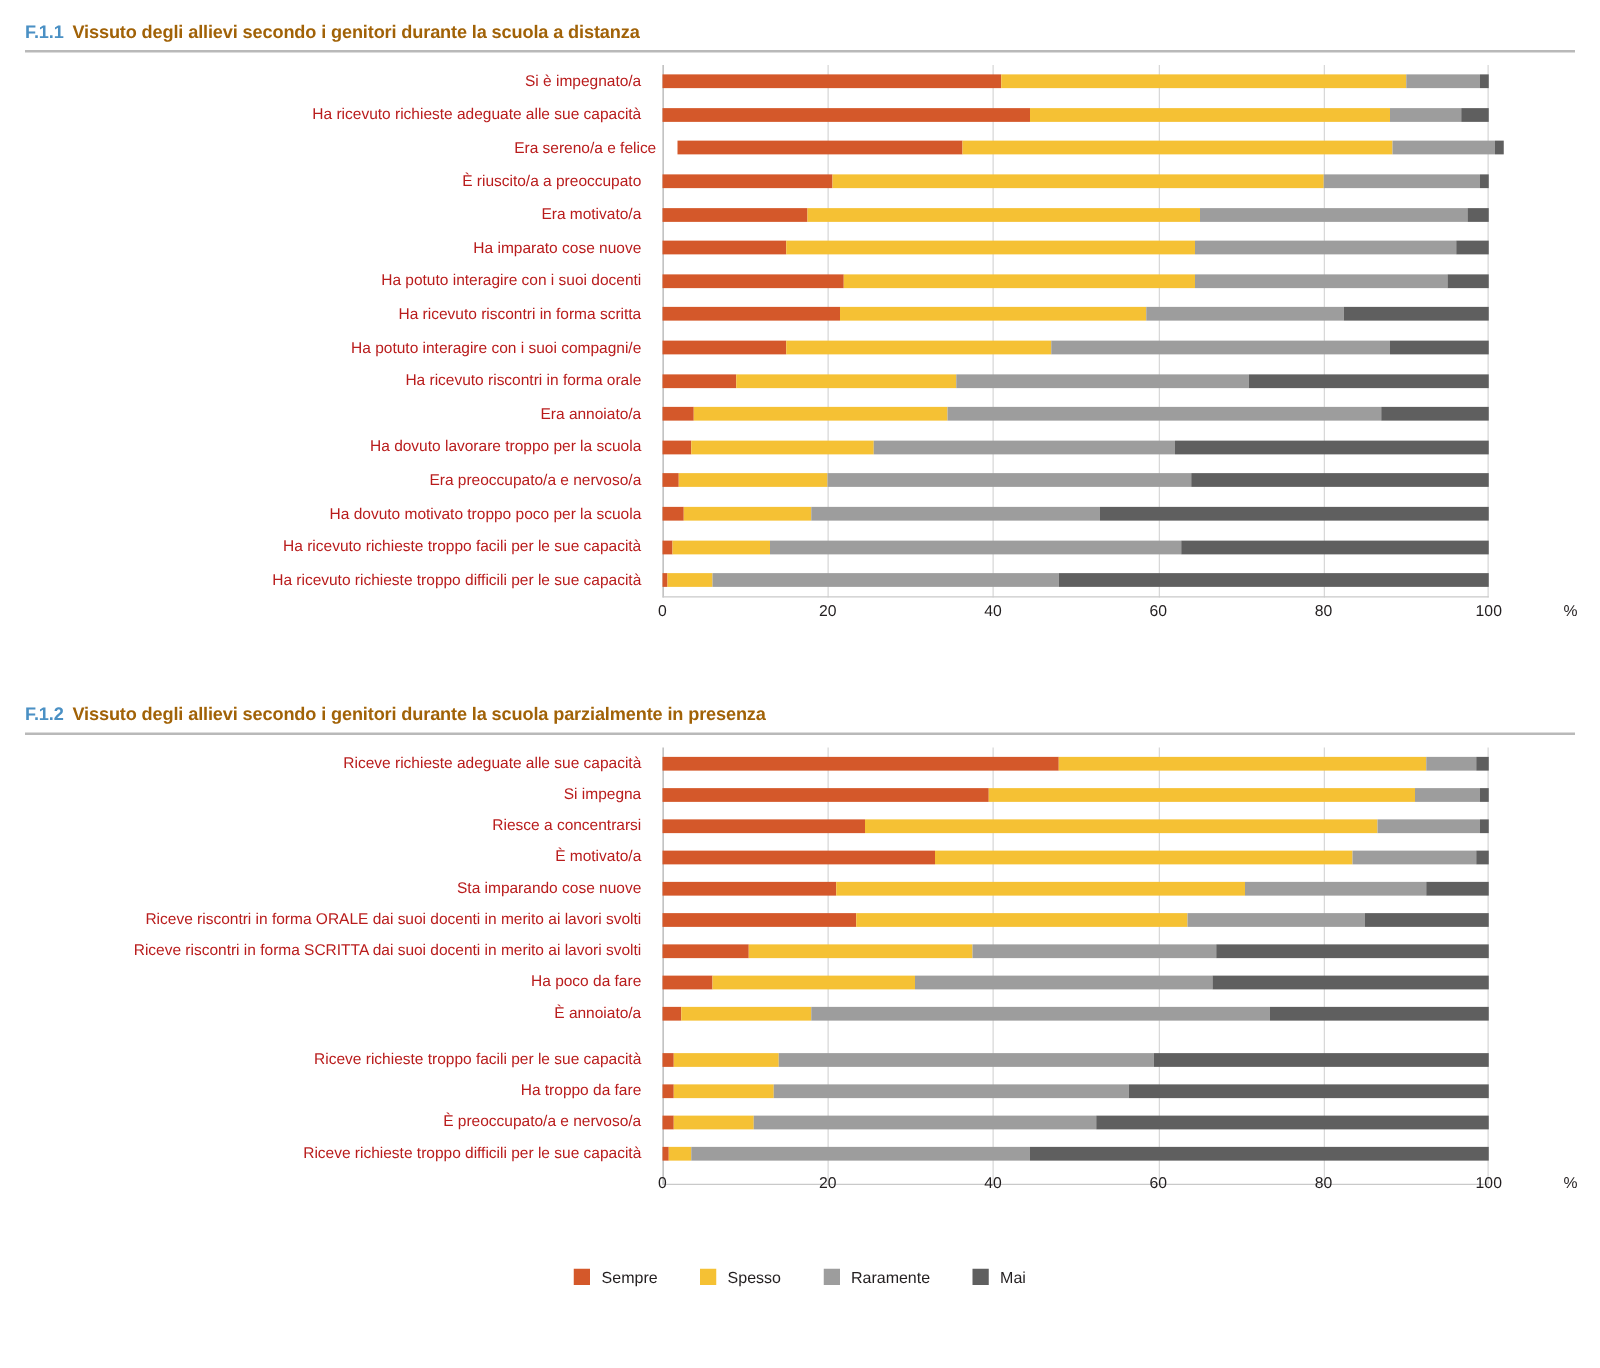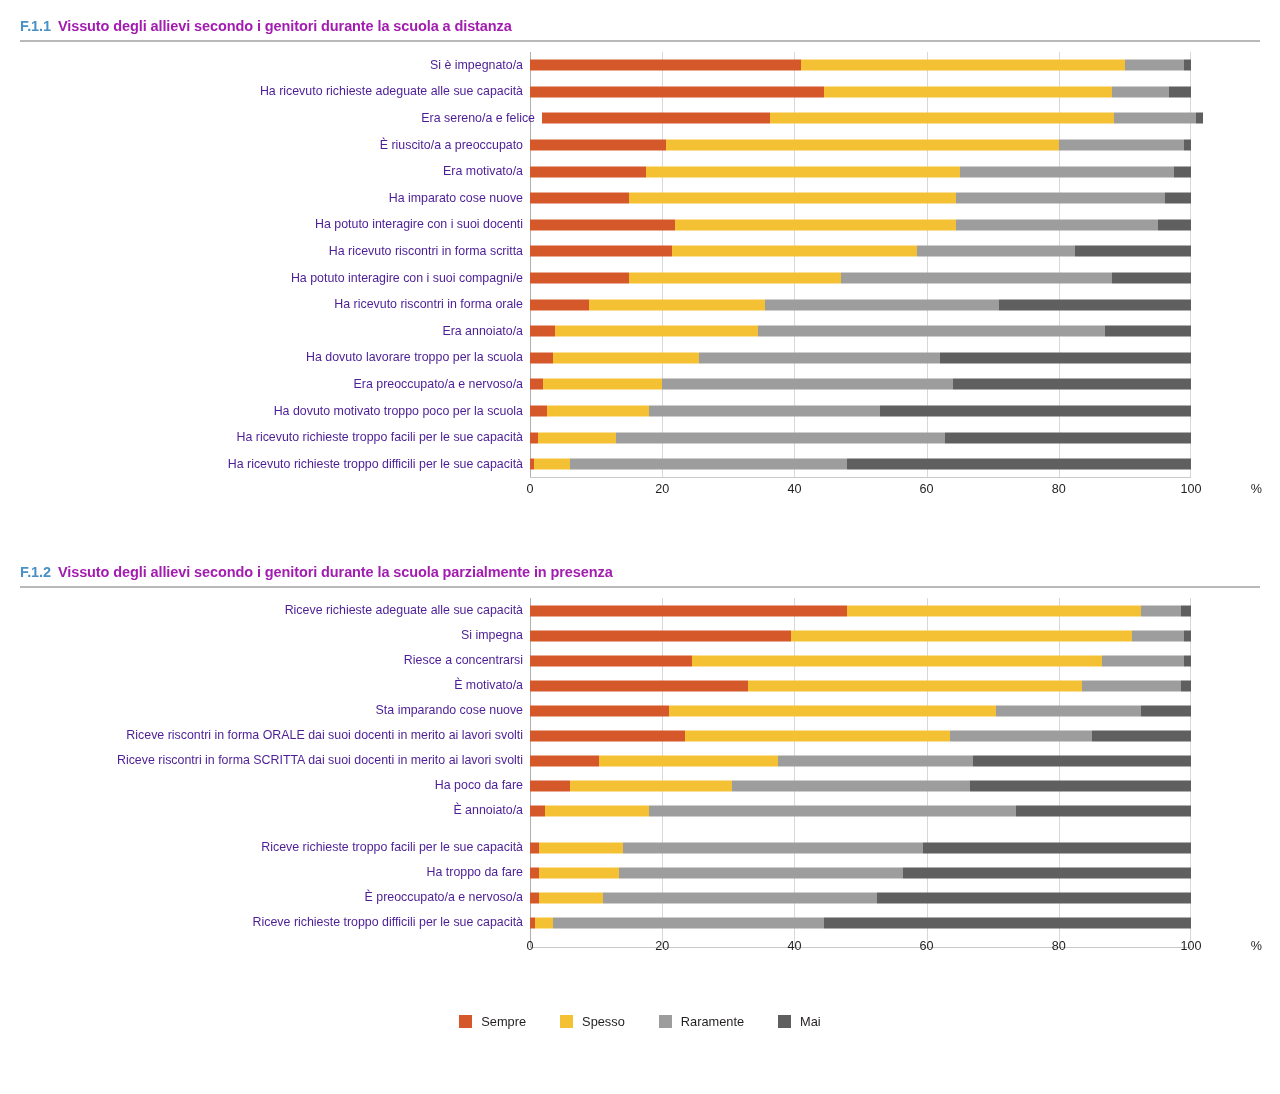--- a/index.html
+++ b/index.html
@@ -38,21 +38,21 @@
     font-weight: bold;
     letter-spacing: -0.1px;
     white-space: nowrap;
   }
   .fig-num {
     color: #4a90c4;
     font-weight: bold;
     font-size: 14.5px;
   }
   .fig-title {
-    color: #a21caf;
+    color: #a16207;
     font-weight: bold;
     font-size: 14.5px;
   }
   .fig-rule {
     margin: 6px 20px 0 20px;
     height: 2px;
     background: #b9b9b9;
   }
 
   
@@ -65,24 +65,24 @@
   }
   .row {
     position: relative;
     display: flex;
     align-items: center;
     box-sizing: border-box;
   }
   .cat-label {
     width: 530px;
     text-align: right;
-    padding-right: 7px;
+    padding-right: 17px;
     font-size: 12.4px;
     line-height: 1.05;
-    color: #4c1d95;
+    color: #b91c1c;
     box-sizing: border-box;
     white-space: nowrap;
     overflow: visible;
   }
   .track {
     position: relative;
     width: 661px;
     height: 100%;
     box-sizing: border-box;
   }

